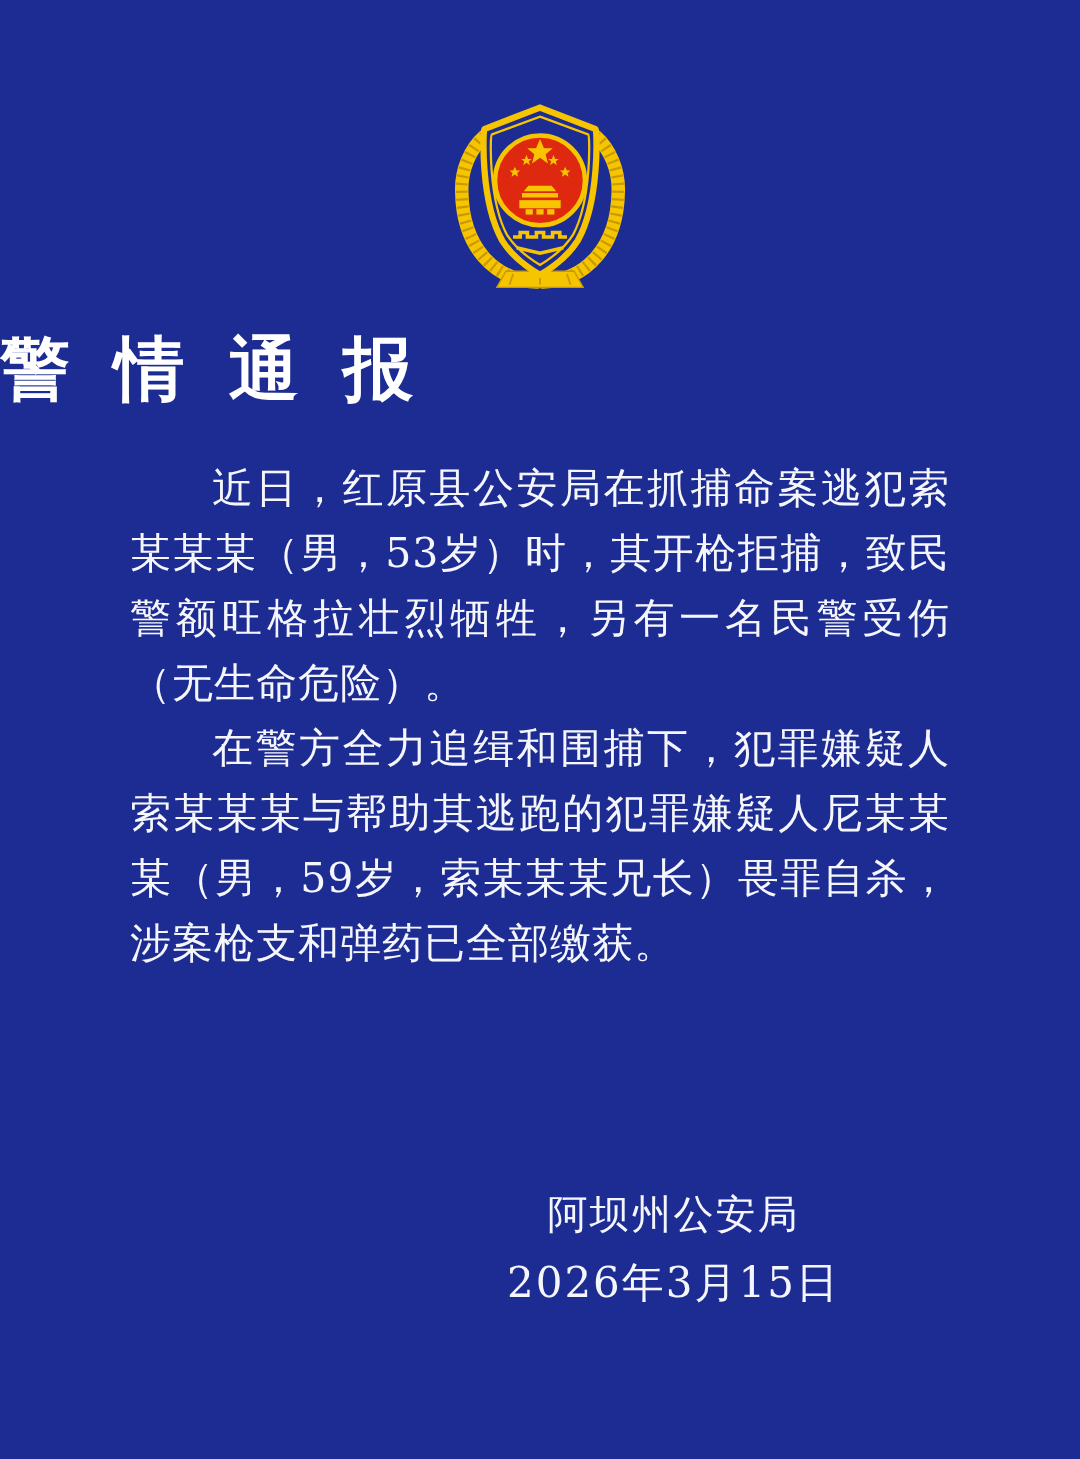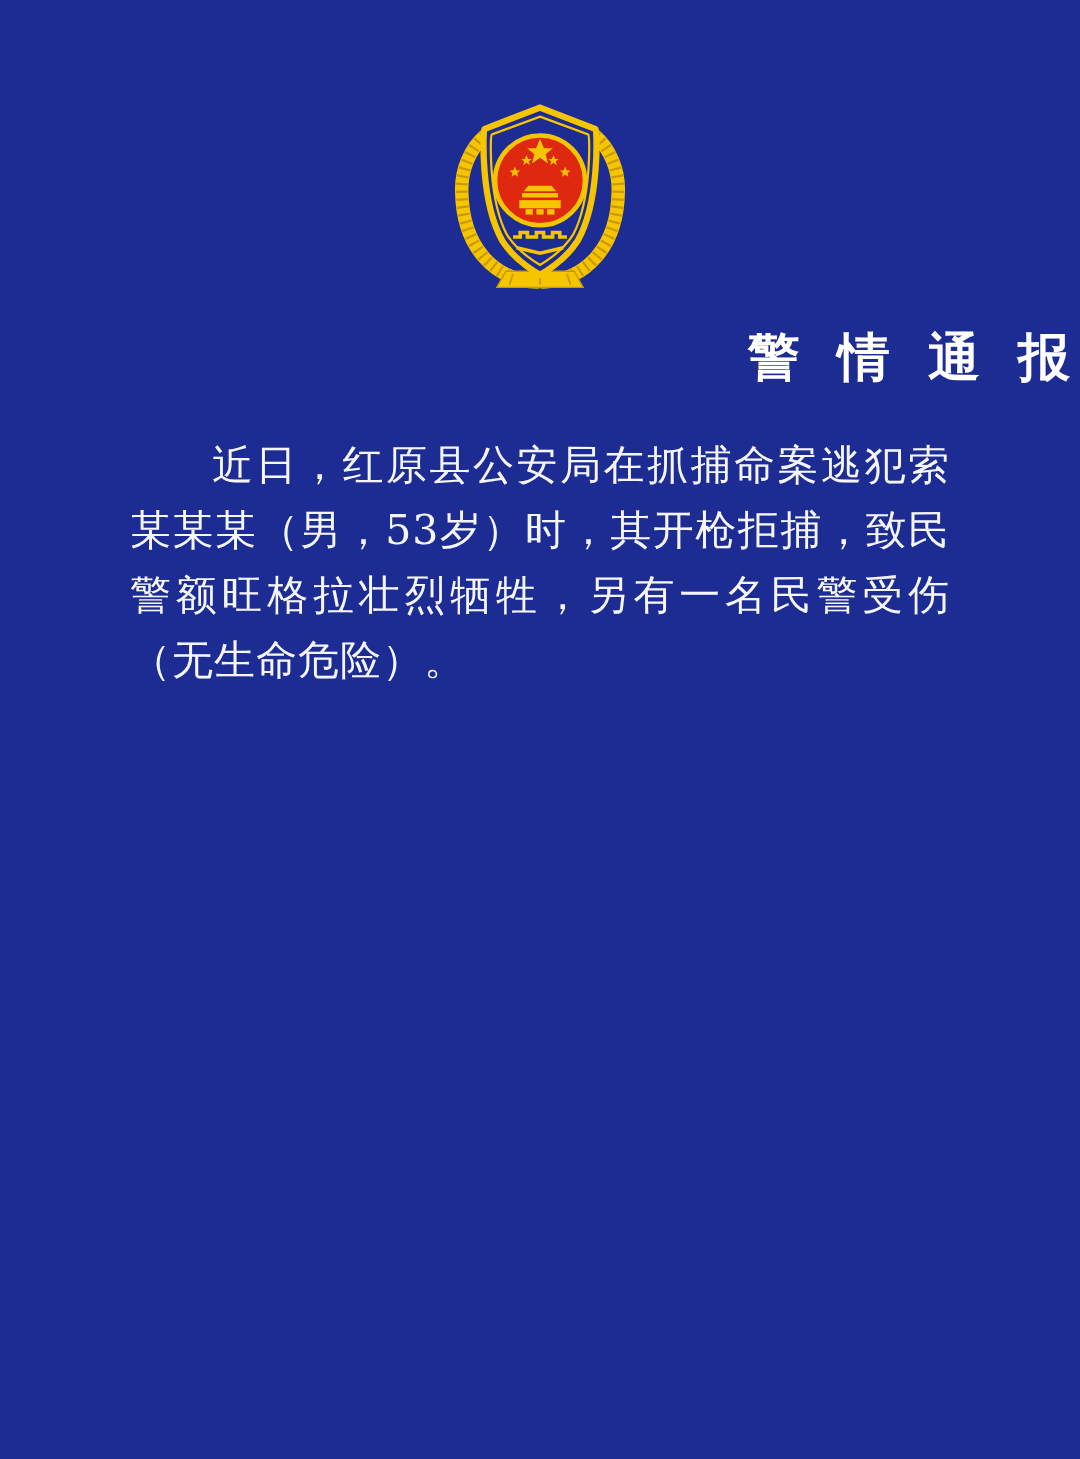--- a/index.html
+++ b/index.html
@@ -23,22 +23,22 @@
     justify-content: center;
     padding-top: 95px;
   }
   .emblem-wrap svg {
     width: 180px;
     height: 196px;
     display: block;
   }
   .notice-title {
     margin: 32px 0 0 0;
-    text-align: right;
-    font-size: 52px;
+    text-align: left;
+    font-size: 70px;
     font-weight: bold;
     letter-spacing: 10px;
     line-height: 1.3;
     color: #ffffff;
     white-space: pre;
   }
   .body-text {
     margin: 42px 89px 0 130px;
     width: 820px;
   }
@@ -115,16 +115,21 @@
 
       <path d="M70,158 L78,158 L78,153 L86,153 L86,158 L96,158 L96,153 L104,153 L104,158 L114,158 L114,153 L122,153 L122,158 L130,158" fill="none" stroke="#f6c500" stroke-width="4"></path>
       <path d="M74,170 L100,176 L126,170" fill="none" stroke="#f6c500" stroke-width="4"></path>
     </svg>
   </div>
 
   <h1 class="notice-title">警 情 通 报</h1>
 
   <div class="body-text">
     <p>近日，红原县公安局在抓捕命案逃犯索某某某（男，53岁）时，其开枪拒捕，致民警额旺格拉壮烈牺牲，另有一名民警受伤（无生命危险）。</p>
+    <p>在警方全力追缉和围捕下，犯罪嫌疑人索某某某与帮助其逃跑的犯罪嫌疑人尼某某某（男，59岁，索某某某兄长）畏罪自杀，涉案枪支和弹药已全部缴获。</p>
   </div>
 
+  <div class="signature">
+    <div class="agency">阿坝州公安局</div>
+    <div class="date">2026年3月15日</div>
+  </div>
 
 </div>
 
 </body></html>

